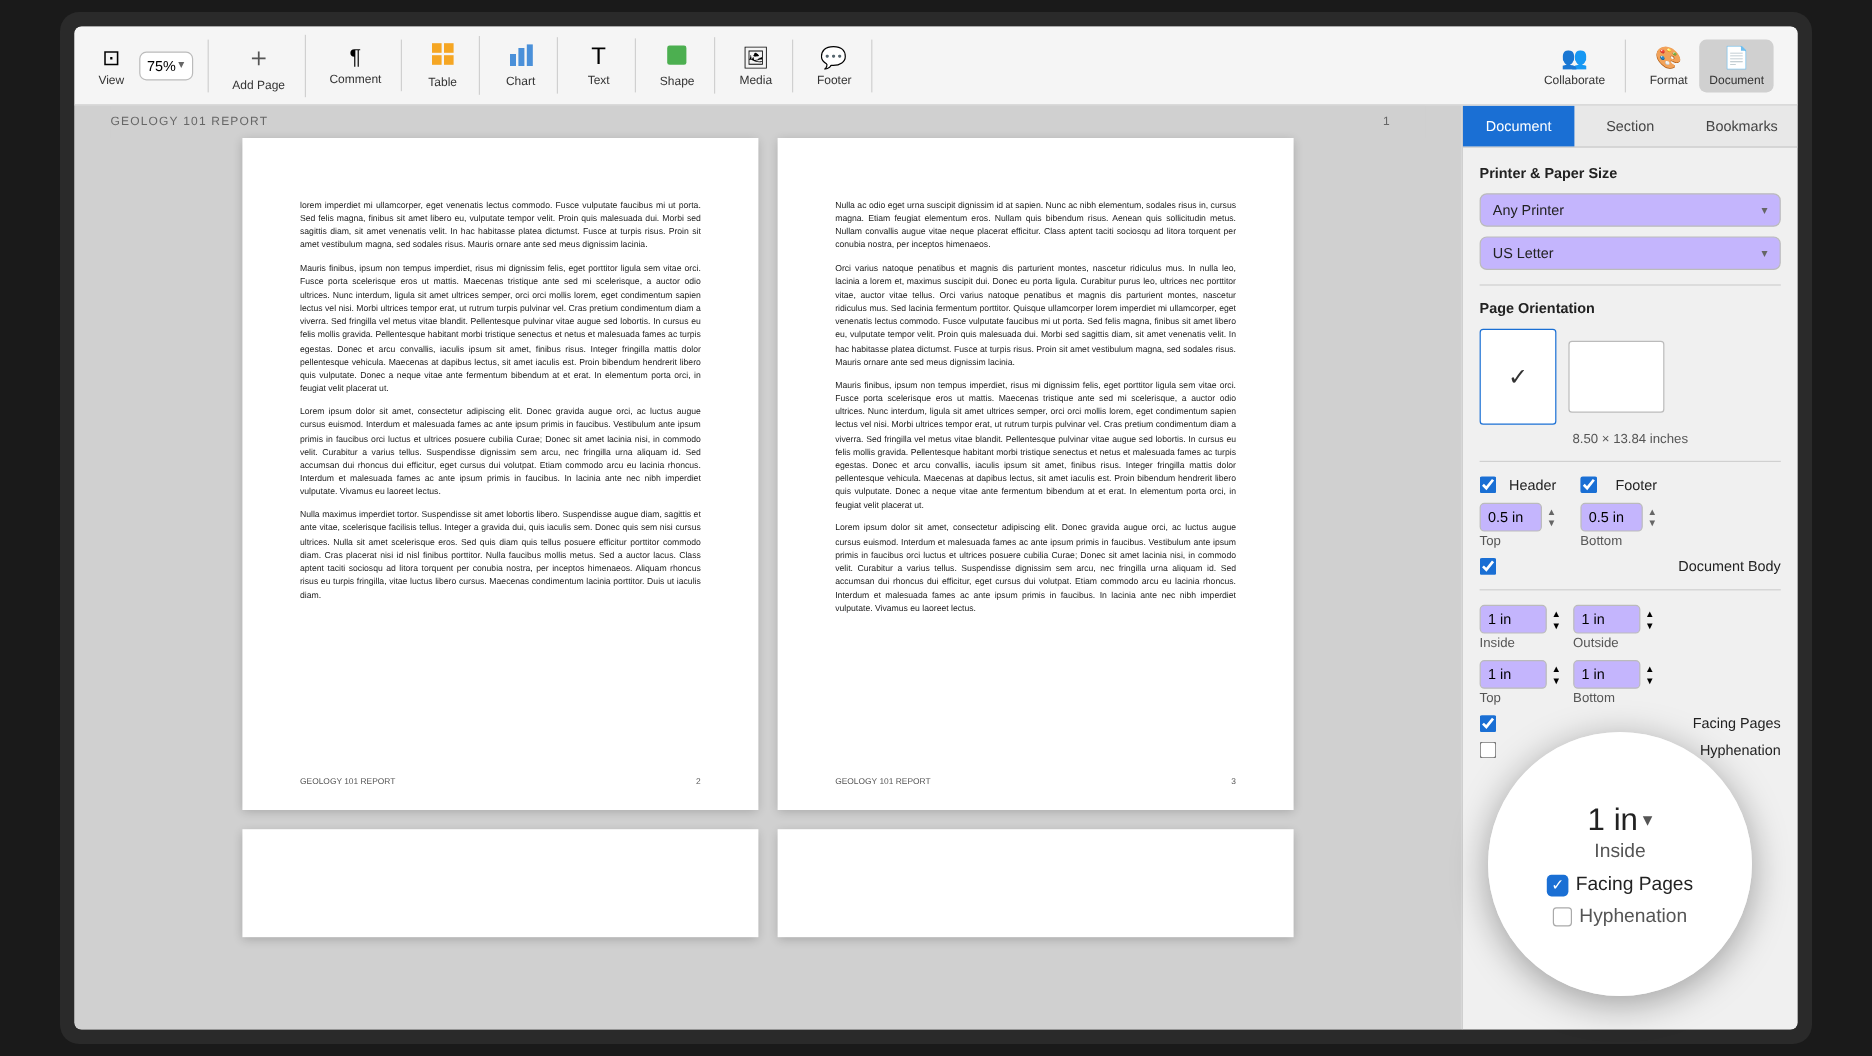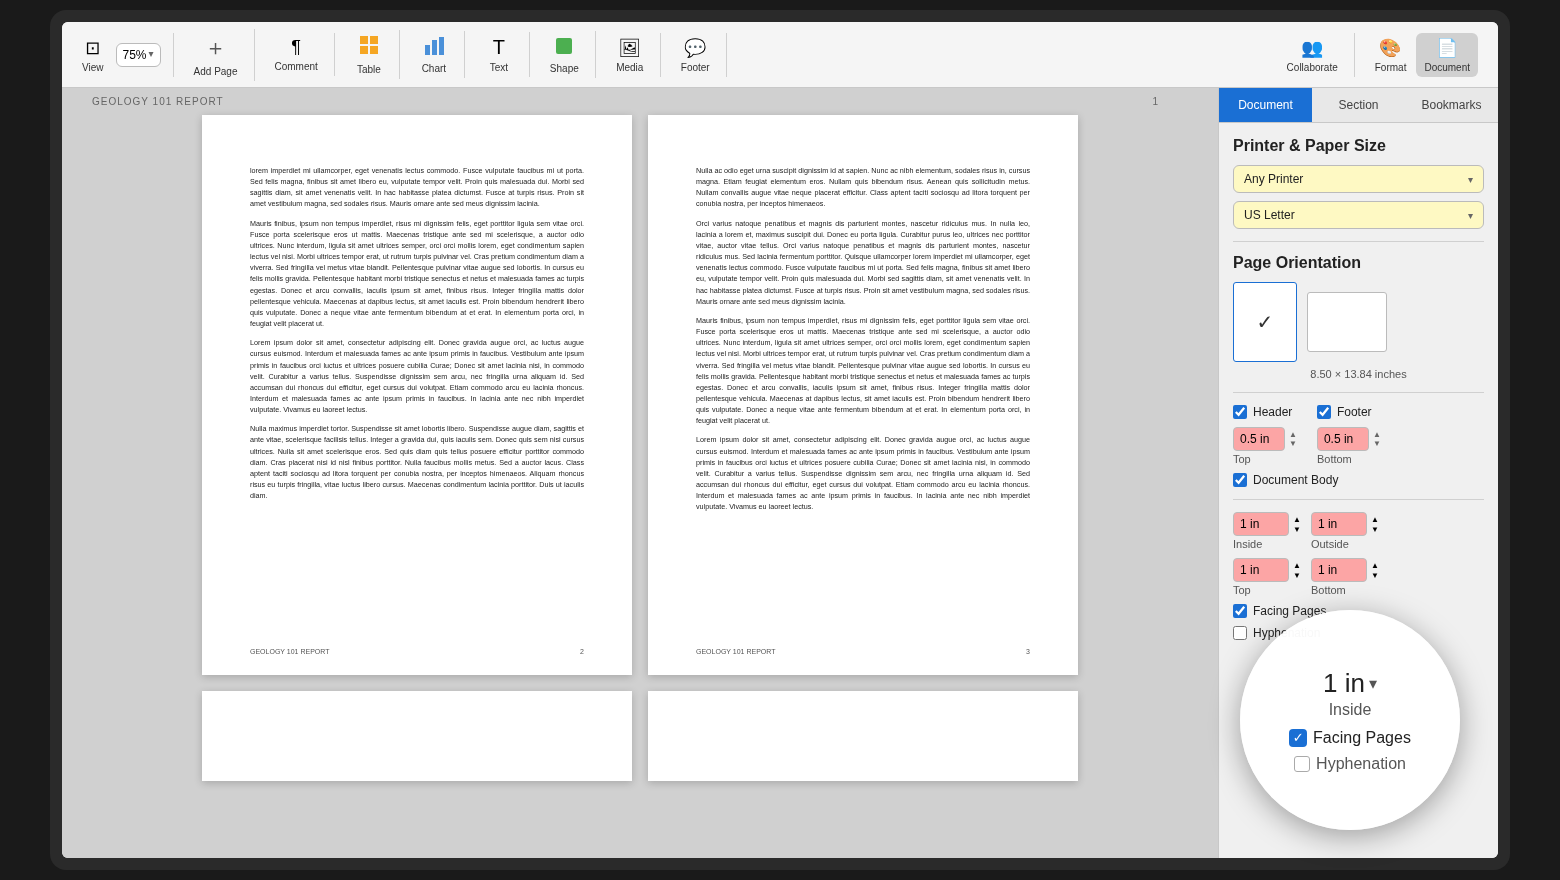--- a/index.html
+++ b/index.html
@@ -183,28 +183,28 @@
     }
     .panel-tab.active {
       background: #1a6fd4;
       color: #fff;
       font-weight: 500;
     }
     .panel-content {
       padding: 14px;
     }
     .panel-section-title {
-      font-size: 16px;
+      font-size: 12px;
       font-weight: 600;
       color: #222;
       margin-bottom: 10px;
     }
     .select-field {
       width: 100%;
-      background: #fef9c3;
+      background: #c4b5fd;
       border: 1px solid #bbb;
       border-radius: 6px;
       padding: 6px 10px;
       font-size: 12px;
       color: #222;
       display: flex;
       align-items: center;
       justify-content: space-between;
       margin-bottom: 8px;
       cursor: pointer;
@@ -254,20 +254,21 @@
       font-size: 11px;
       color: #555;
       text-align: center;
       margin-bottom: 10px;
     }
     .checkbox-row {
       display: flex;
       align-items: center;
       gap: 6px;
       margin-bottom: 8px;
+      justify-content: space-between;
     }
     .checkbox-row input[type="checkbox"] {
       width: 14px;
       height: 14px;
       accent-color: #1a6fd4;
     }
     .checkbox-label {
       font-size: 12px;
       color: #222;
     }
@@ -275,21 +276,21 @@
       display: flex;
       align-items: center;
       gap: 4px;
     }
     .margin-input input {
       width: 56px;
       border: 1px solid #bbb;
       border-radius: 4px;
       padding: 4px 6px;
       font-size: 12px;
-      background: #fca5a5;
+      background: #c4b5fd;
     }
     .stepper-arrows {
       display: flex;
       flex-direction: column;
       gap: 1px;
     }
     .stepper-arrow {
       font-size: 8px;
       color: #666;
       cursor: pointer;

